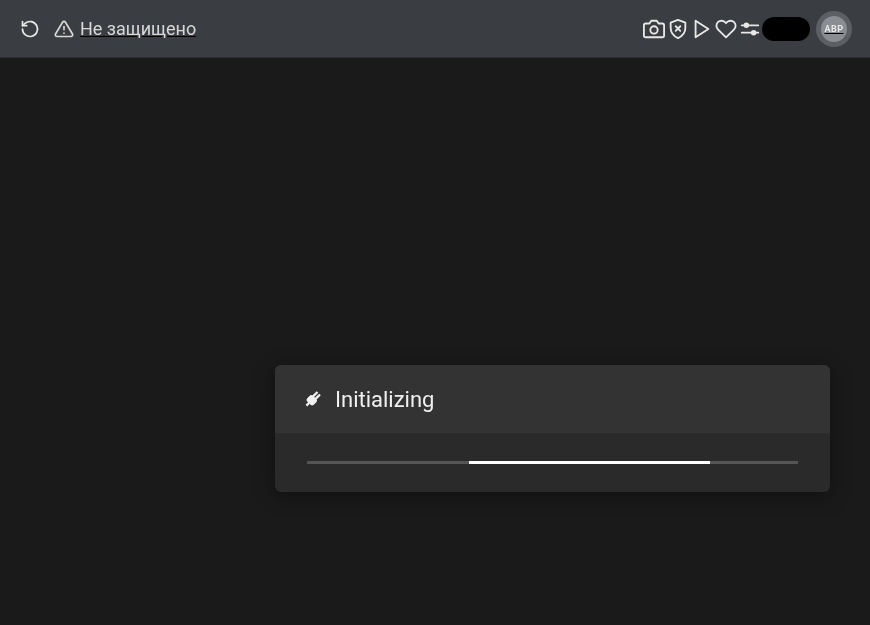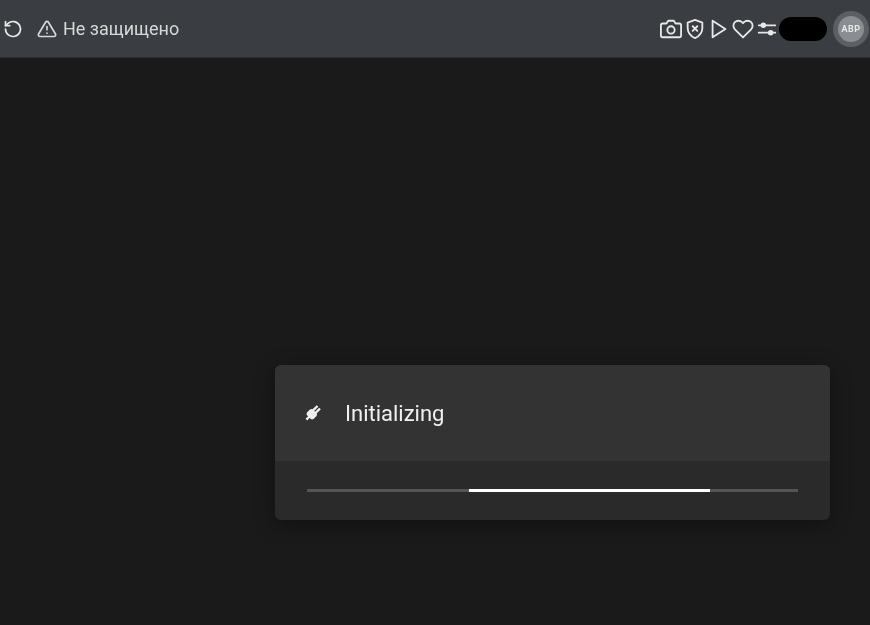--- a/index.html
+++ b/index.html
@@ -12,23 +12,24 @@
       height: 625px;
       background: #1a1a1a;
       font-family: -apple-system, BlinkMacSystemFont, "Segoe UI", Roboto, sans-serif;
       overflow: hidden;
     }
     .browser-toolbar {
       height: 58px;
       background: #3a3d41;
       display: flex;
       align-items: center;
-      padding: 0 1px;
+      padding: 0 18px;
       gap: 12px;
       border-bottom: 1px solid #2a2d31;
+      text-decoration: underline;
     }
     .toolbar-icon {
       color: #e8e8e8;
       display: flex;
       align-items: center;
       justify-content: center;
       width: 24px;
       height: 24px;
       cursor: pointer;
     }
@@ -110,24 +111,24 @@
       left: 275px;
       top: 307px;
       width: 555px;
       background: #2a2a2a;
       border-radius: 6px;
       box-shadow: 0 4px 20px rgba(0,0,0,0.4);
       overflow: hidden;
     }
     .modal-header {
       background: #333333;
-      padding: 34px 24px;
-      display: flex;
-      align-items: center;
-      gap: 18px;
+      padding: 20px 24px;
+      display: flex;
+      align-items: center;
+      gap: 8px;
     }
     .modal-title {
       color: #f0f0f0;
       font-size: 22px;
       font-weight: 400;
     }
     .modal-body {
       padding: 28px 32px 28px 32px;
     }
     .progress-track {

